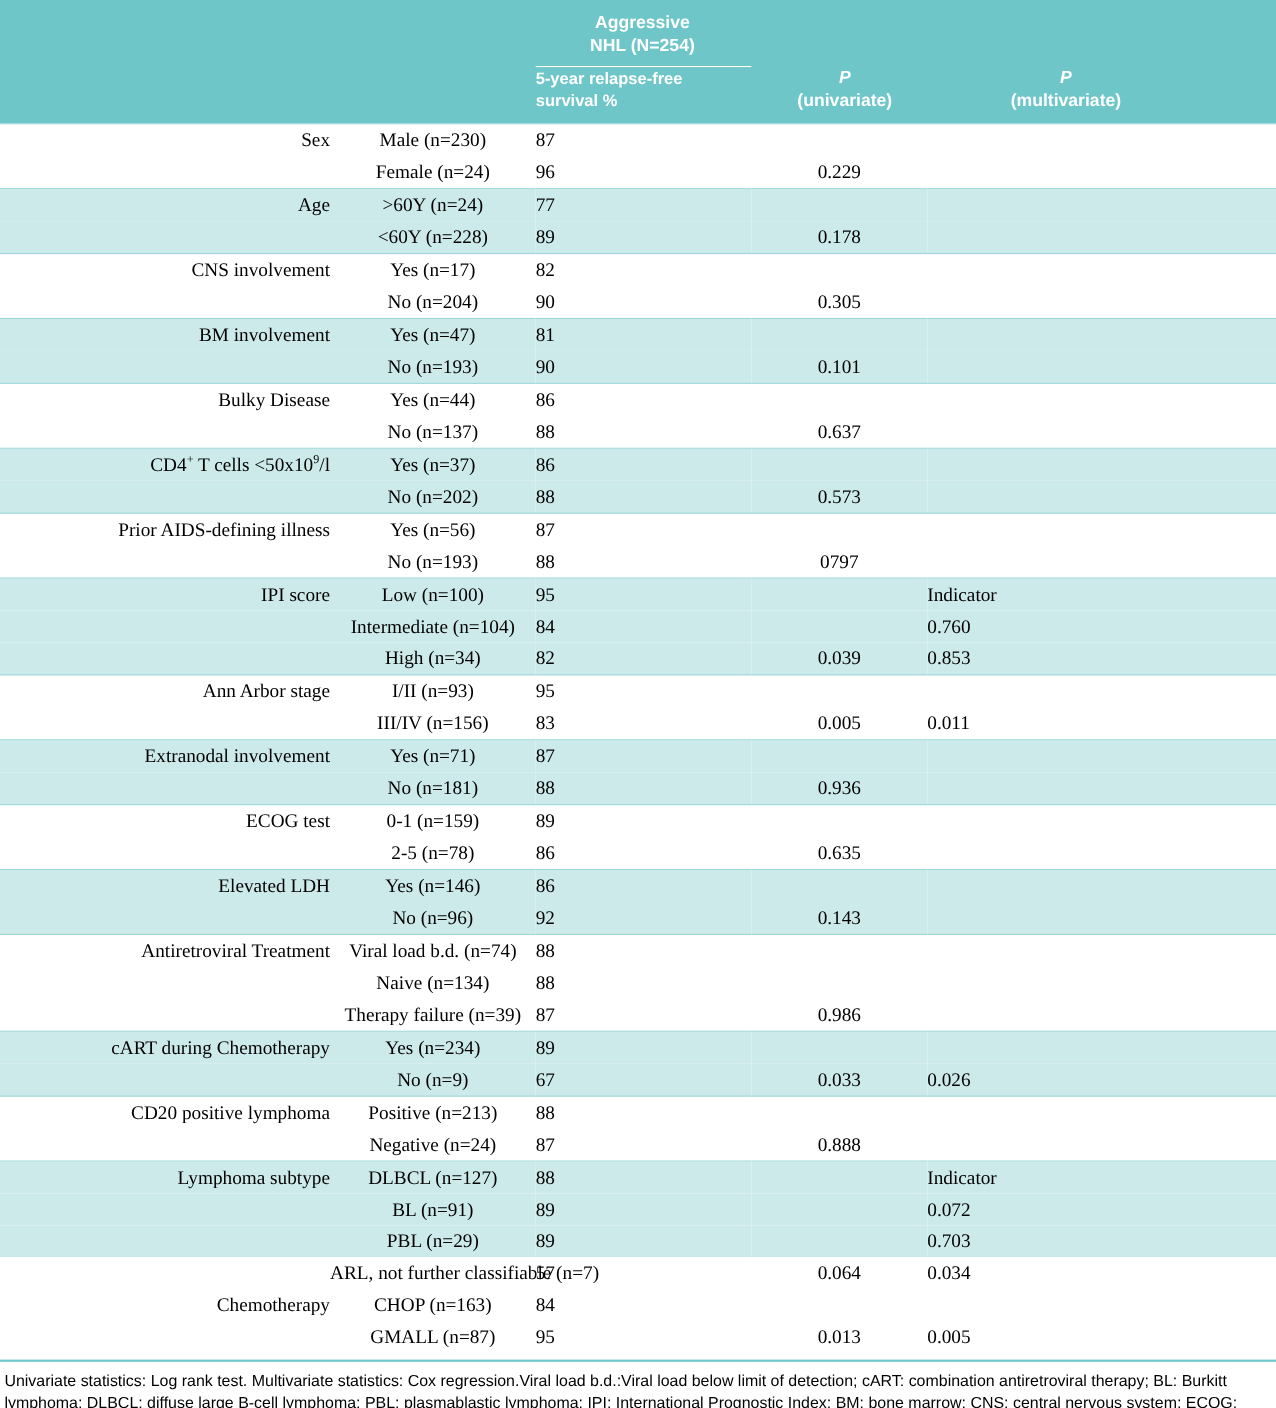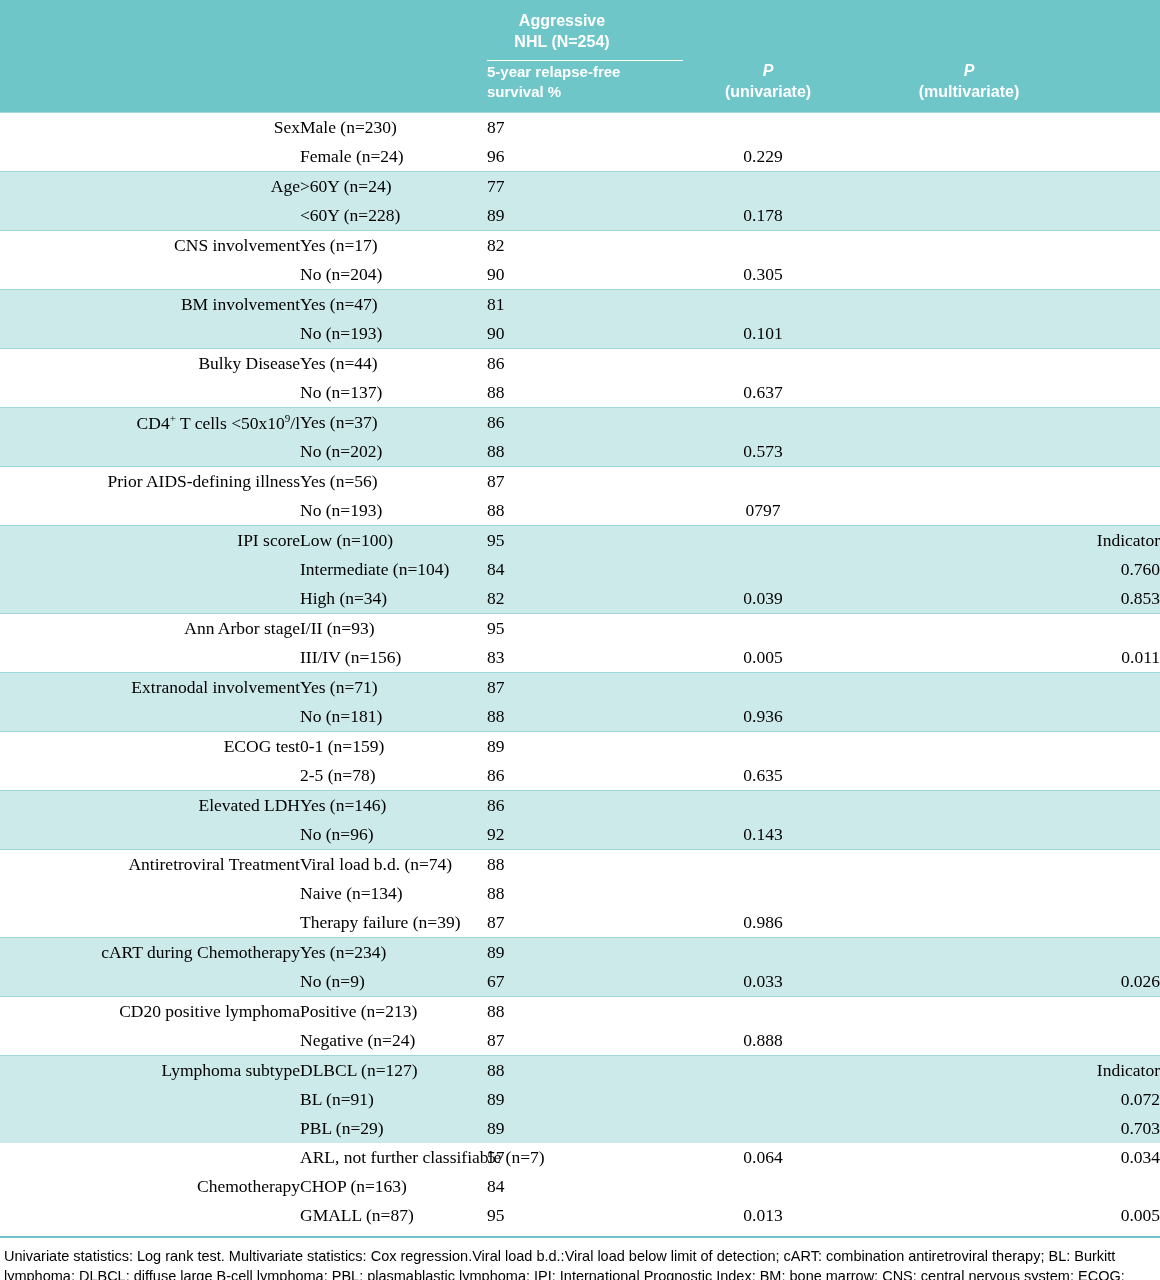--- a/index.html
+++ b/index.html
@@ -21,21 +21,21 @@
     font-family:"Liberation Sans", sans-serif;
     font-weight:bold;
     position:relative;
     height:112px;
   }
   .thead .topline{
     position:absolute;top:0;left:0;right:0;height:4px;background:#6fc6c9;
   }
   .hdr-agg{
     position:absolute;
-    left:464px; width:196px; top:10px;
+    left:486px; width:196px; top:10px;
     text-align:center;
     font-size:16px;
     line-height:21px;
   }
   .hdr-rule{
     position:absolute;
     left:487px; width:196px; top:60px;
     height:1px; background:#ffffff;
   }
   .hdr-5y{
@@ -67,24 +67,24 @@
     height:29px;
     vertical-align:middle;
     white-space:nowrap;
   }
   col.c-var{width:300px;}
   col.c-cat{width:187px;}
   col.c-surv{width:196px;}
   col.c-uni{width:160px;}
   col.c-multi{width:317px;}
   td.var{padding-left:4px;text-align:right;}
-  td.cat{text-align:left;padding-right:22px;}
+  td.cat{text-align:center;padding-right:22px;}
   td.surv{}
   td.uni{text-align:center;}
-  td.multi{text-align:right;}
+  td.multi{text-align:left;}
   tr.shade td{background:#cdeaeb;}
   tr.plain td{background:#ffffff;}
   tr.grpline td{border-top:1px solid #9fd7d9;}
   .sup{font-size:11px;vertical-align:super;}
   
   .footnote{
     margin-top:6px;
     border-top:2px solid #6fc6c9;
     padding:8px 4px 6px 4px;
     font-family:"Liberation Sans", sans-serif;

